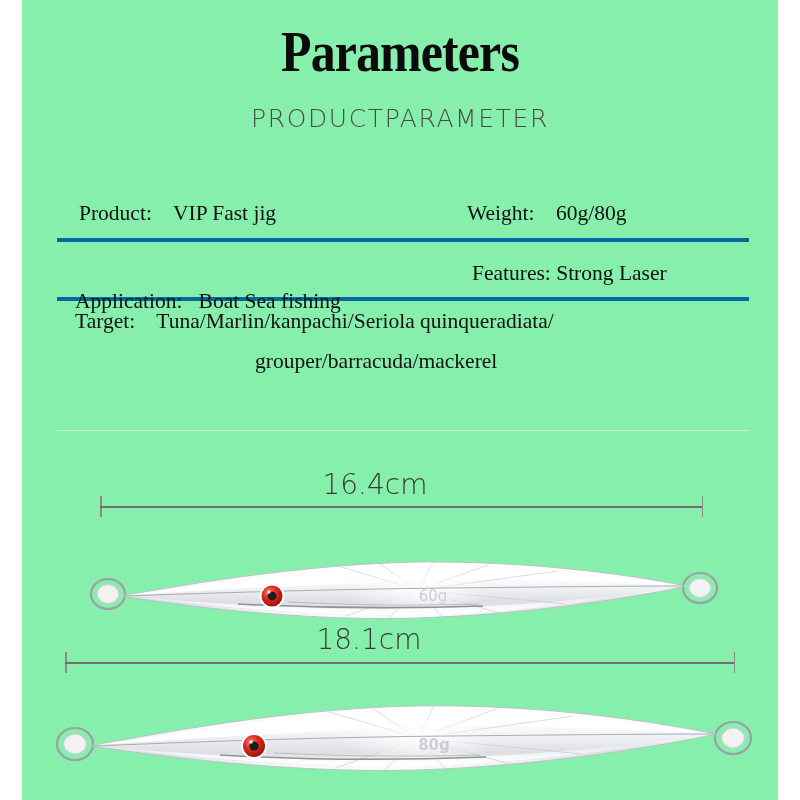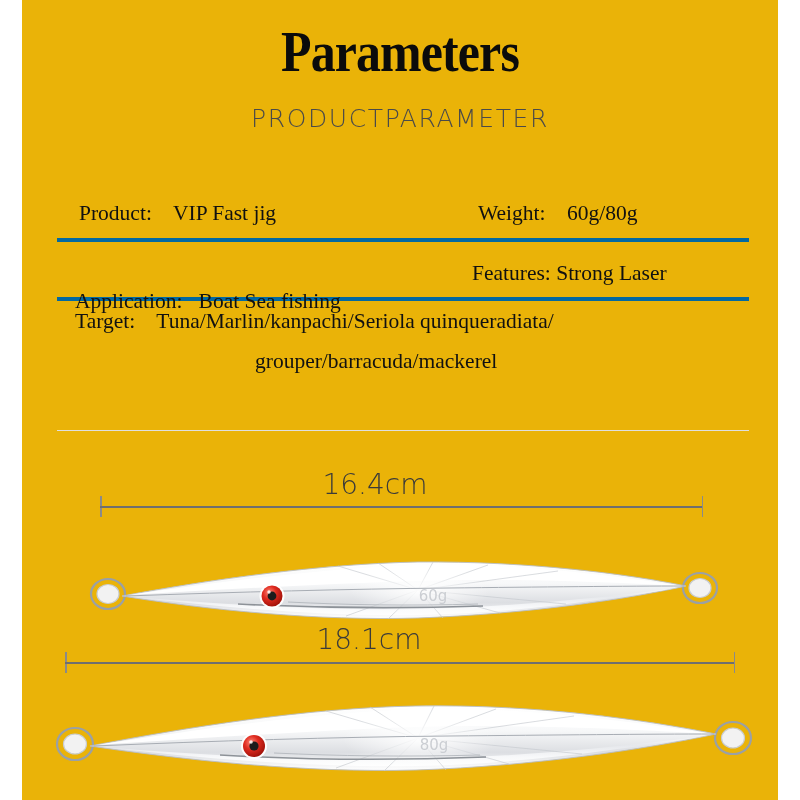--- a/index.html
+++ b/index.html
@@ -13,21 +13,21 @@
     overflow: hidden;
     font-family: "Liberation Serif", serif;
   }
 
   #page {
     position: absolute;
     left: 22px;
     top: 0;
     width: 756px;
     height: 800px;
-    background: #eab308;
+    background: #86efac;
   }
 
   
   .title {
     position: absolute;
     left: 0;
     top: 20px;
     width: 756px;
     text-align: center;
     font-family: "Liberation Serif", serif;
@@ -76,21 +76,21 @@
     position: absolute;
     font-family: "Liberation Serif", serif;
     font-size: 21.5px;
     color: #111111;
     white-space: nowrap;
   }
   .cell .label { }
   .cell .value { }
 
   .r1 .c-left  { left: 22px;  top: 13px; }
-  .r1 .c-right { left: 421px; top: 13px; }
+  .r1 .c-right { left: 410px; top: 13px; }
   .r2 .c-left  { left: 18px;  top: 19px; margin-top: 28px; }
   .r2 .c-right { left: 415px; top: 19px; }
 
   .r3 .c-target { left: 18px; top: 8px; }
   .r3 .target-line2 {
     position: absolute;
     left: 198px;
     top: 48px;
     font-family: "Liberation Serif", serif;
     font-size: 21.5px;
@@ -271,21 +271,21 @@
   </div>
 
   <div class="dim-label" style="left:0; top:624px; width:756px; text-align:center; text-indent:-62px;">18.1cm</div>
 
   <div class="caliper" style="left:43px; top:652px; width:670px;">
     <div class="cap left"></div>
     <div class="bar"></div>
     <div class="cap right"></div>
   </div>
 
-  <div class="jig" style="left:32px; top:694px;">
+  <div class="jig" style="left:32px; top:694px;font-weight:bold;">
     <svg width="700" height="92" viewBox="0 0 700 92">
       <defs>
         <linearGradient id="bodyTop2" x1="0" y1="0" x2="0" y2="1">
           <stop offset="0%" stop-color="#ffffff"></stop>
           <stop offset="38%" stop-color="#f7f8f9"></stop>
           <stop offset="72%" stop-color="#dcdee2"></stop>
           <stop offset="100%" stop-color="#ffffff"></stop>
         </linearGradient>
         <linearGradient id="bodyBot2" x1="0" y1="0" x2="0" y2="1">
           <stop offset="0%" stop-color="#ffffff"></stop>

